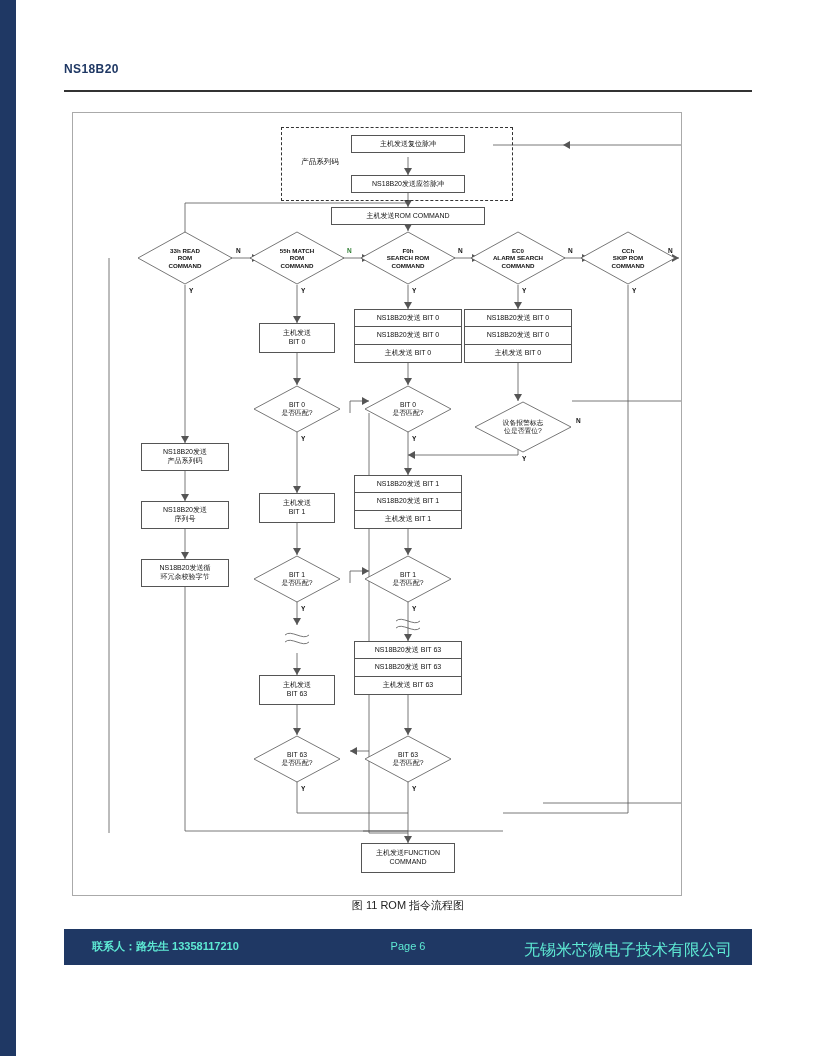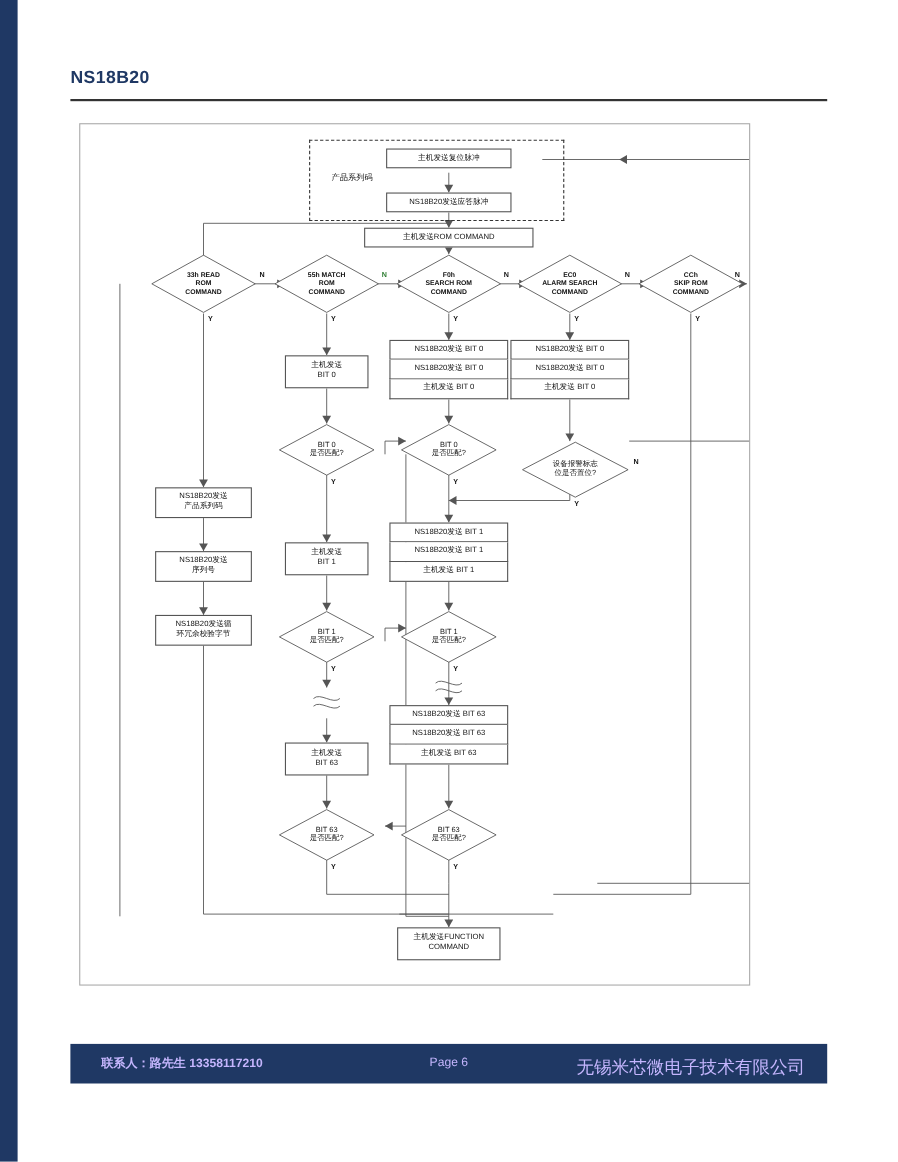--- a/index.html
+++ b/index.html
@@ -14,32 +14,32 @@
 
   
   .left-bar{
     position:absolute;left:0;top:0;width:16px;height:1056px;
     background:#1f3864;
   }
 
   
   .doc-title{
     position:absolute;left:64px;top:62px;
-    font-size:16px;font-weight:bold;color:#1f3864;
+    font-size:12px;font-weight:bold;color:#1f3864;
     letter-spacing:.4px;
   }
   .header-rule{
     position:absolute;left:64px;top:90px;width:688px;height:2px;
     background:#333333;
   }
 
   
   .footer{
     position:absolute;left:64px;top:929px;width:688px;height:36px;
-    background:#1f3864;color:#c4b5fd;margin-top:20px;
+    background:#1f3864;color:#5eead4;
   }
   .footer .f-left{position:absolute;left:28px;top:10px;font-size:11px;font-weight:bold;}
   .footer .f-mid{position:absolute;left:50%;transform:translateX(-50%);top:11px;font-size:11px;}
   .footer .f-right{position:absolute;right:20px;top:11px;font-size:16px;}
 
   
   .caption{
     position:absolute;left:0;top:898px;width:816px;text-align:center;
     font-size:11px;color:#222;
   }
@@ -378,20 +378,21 @@
 位是否置位?</div>
     </div>
     <div class="yn" style="left:503px;top:304px;">N</div>
     <div class="yn" style="left:449px;top:342px;">Y</div>
 
     <div class="node" style="left:288px;top:730px;width:94px;height:30px;white-space:pre-line;">主机发送FUNCTION
 COMMAND</div>
 
   </div>
 
+  <div class="caption">图 11 ROM 指令流程图</div>
 
   <div class="footer">
     <div class="f-left">联系人：路先生  13358117210</div>
     <div class="f-mid">Page 6</div>
     <div class="f-right">无锡米芯微电子技术有限公司</div>
   </div>
 
 </div>
 
 </body></html>

